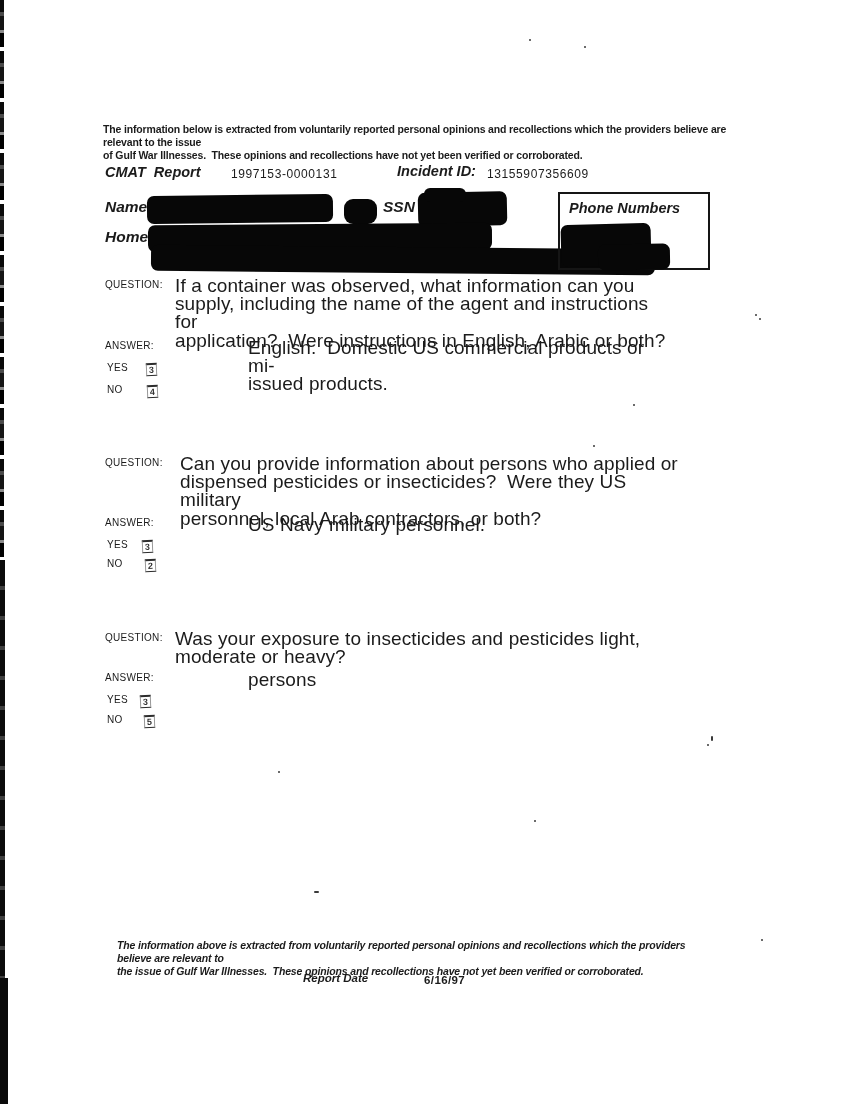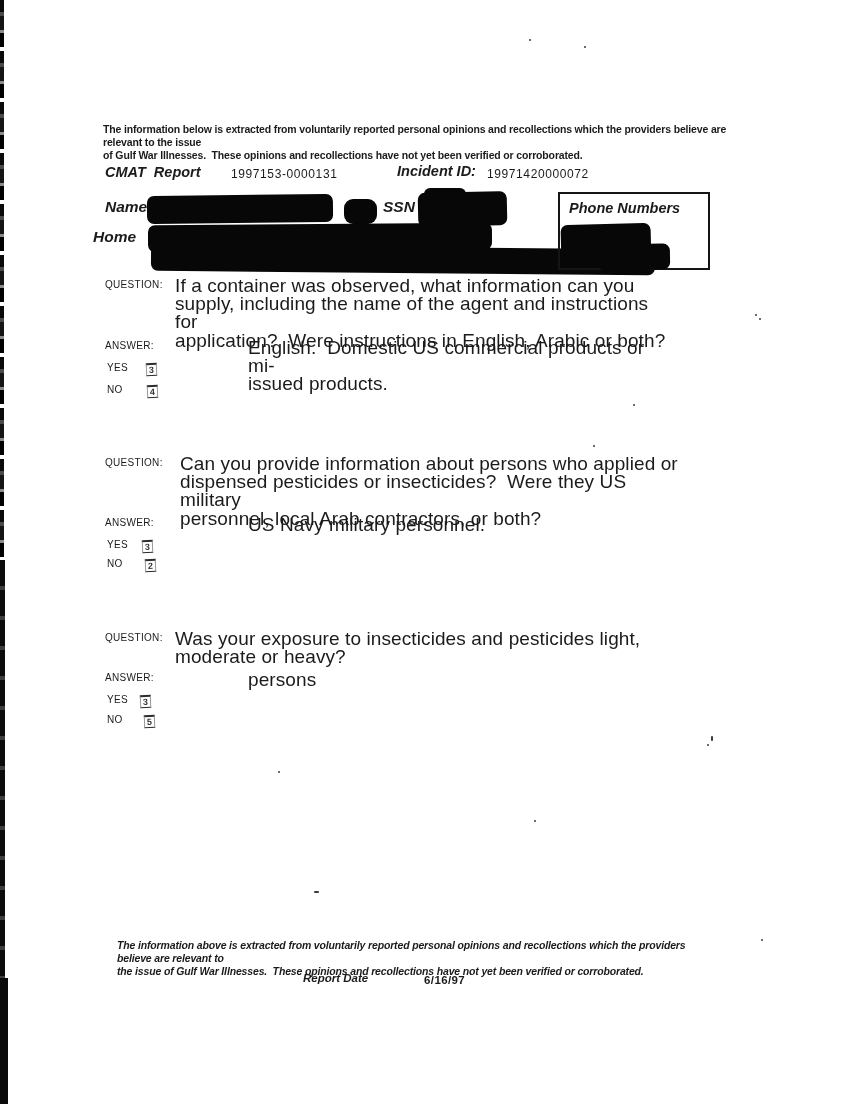--- a/index.html
+++ b/index.html
@@ -64,25 +64,25 @@
 <div class="abs scan-edge"></div>
 <div class="abs scan-edge-mid"></div>
 <div class="abs scan-edge-bottom"></div>
 
 <div class="abs small-print" style="left:103px; top:123px; width:660px;">The information below is extracted from voluntarily reported personal opinions and recollections which the providers believe are relevant to the issue
 of Gulf War Illnesses.  These opinions and recollections have not yet been verified or corroborated.</div>
 
 <div class="abs h-label" style="left:105px; top:164px;">CMAT  Report</div>
 <div class="abs h-value" style="left:231px; top:167px;">1997153-0000131</div>
 <div class="abs h-label" style="left:397px; top:163px;">Incident ID:</div>
-<div class="abs h-value" style="left:487px; top:167px;">19971420000072</div>
+<div class="abs h-value" style="left:487px; top:167px;">13155907356609</div>
 
 <div class="abs h-label lg" style="left:105px; top:198px;">Name</div>
 <div class="abs h-label lg" style="left:383px; top:198px;">SSN</div>
-<div class="abs h-label lg" style="left:93px; top:228px;">Home</div>
+<div class="abs h-label lg" style="left:105px; top:228px;">Home</div>
 
 <div class="redact" style="left:147px; top:195px; width:186px; height:28px; transform:rotate(-0.6deg);"></div>
 <div class="redact" style="left:344px; top:199px; width:33px; height:25px; border-radius:9px;"></div>
 <div class="redact" style="left:418px; top:192px; width:89px; height:34px; transform:rotate(-1.2deg);"></div>
 <div class="redact" style="left:424px; top:188px; width:42px; height:14px; border-radius:6px;"></div>
 <div class="redact" style="left:148px; top:224px; width:344px; height:27px; transform:rotate(-0.4deg);"></div>
 <div class="redact" style="left:151px; top:247px; width:504px; height:26px; transform:rotate(0.5deg);"></div>
 
 <div class="abs phone-box" style="left:558px; top:192px;">
   <div class="h-label" style="position:absolute; left:9px; top:6px; font-size:14.5px;">Phone Numbers</div>

